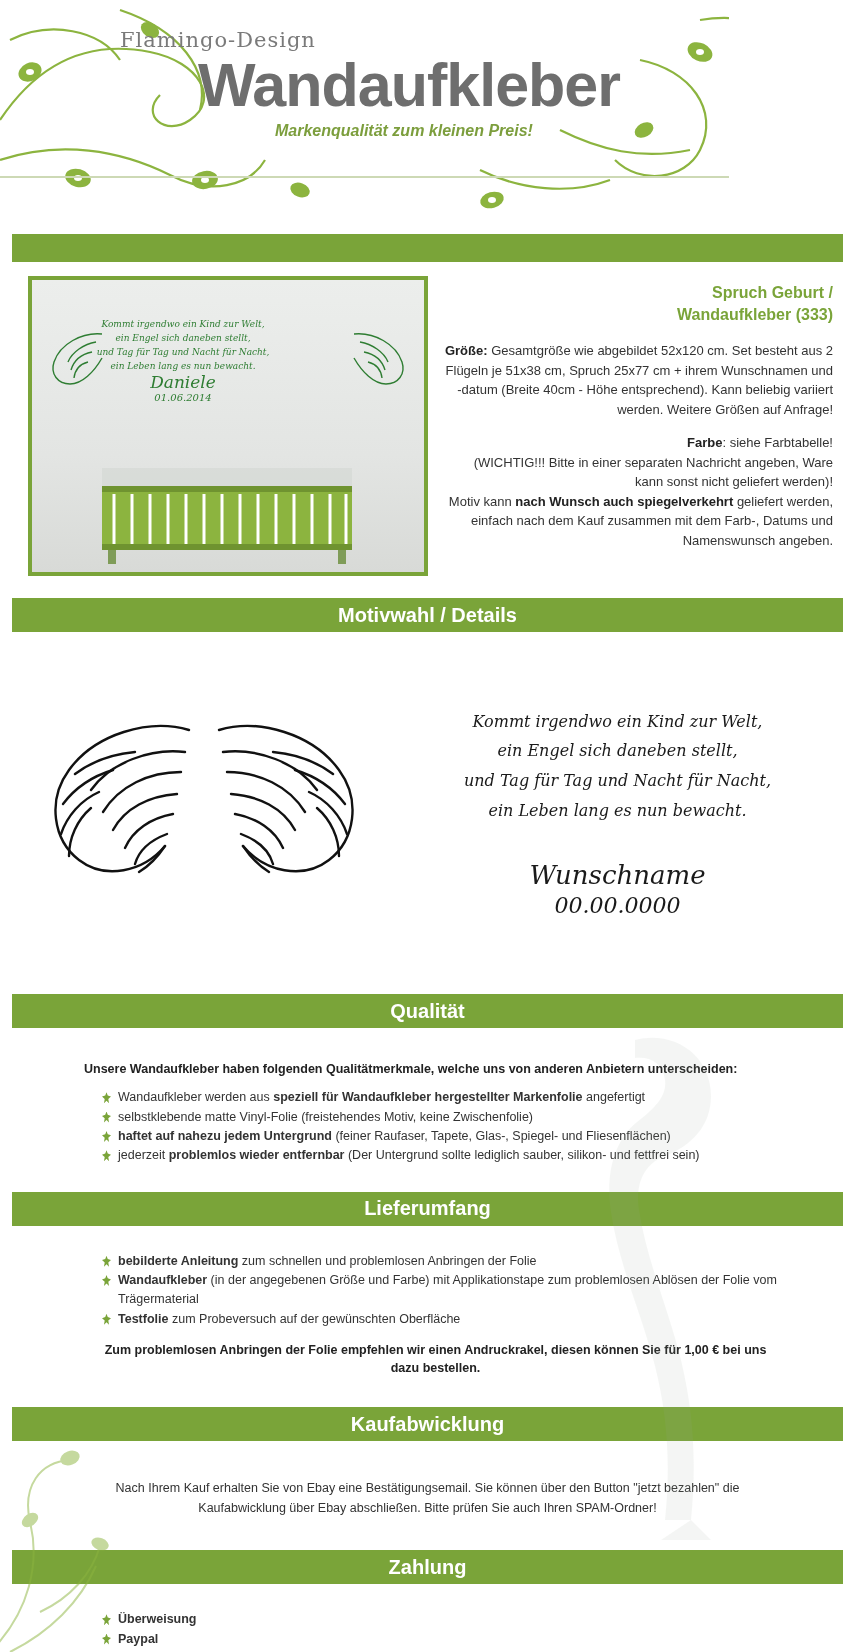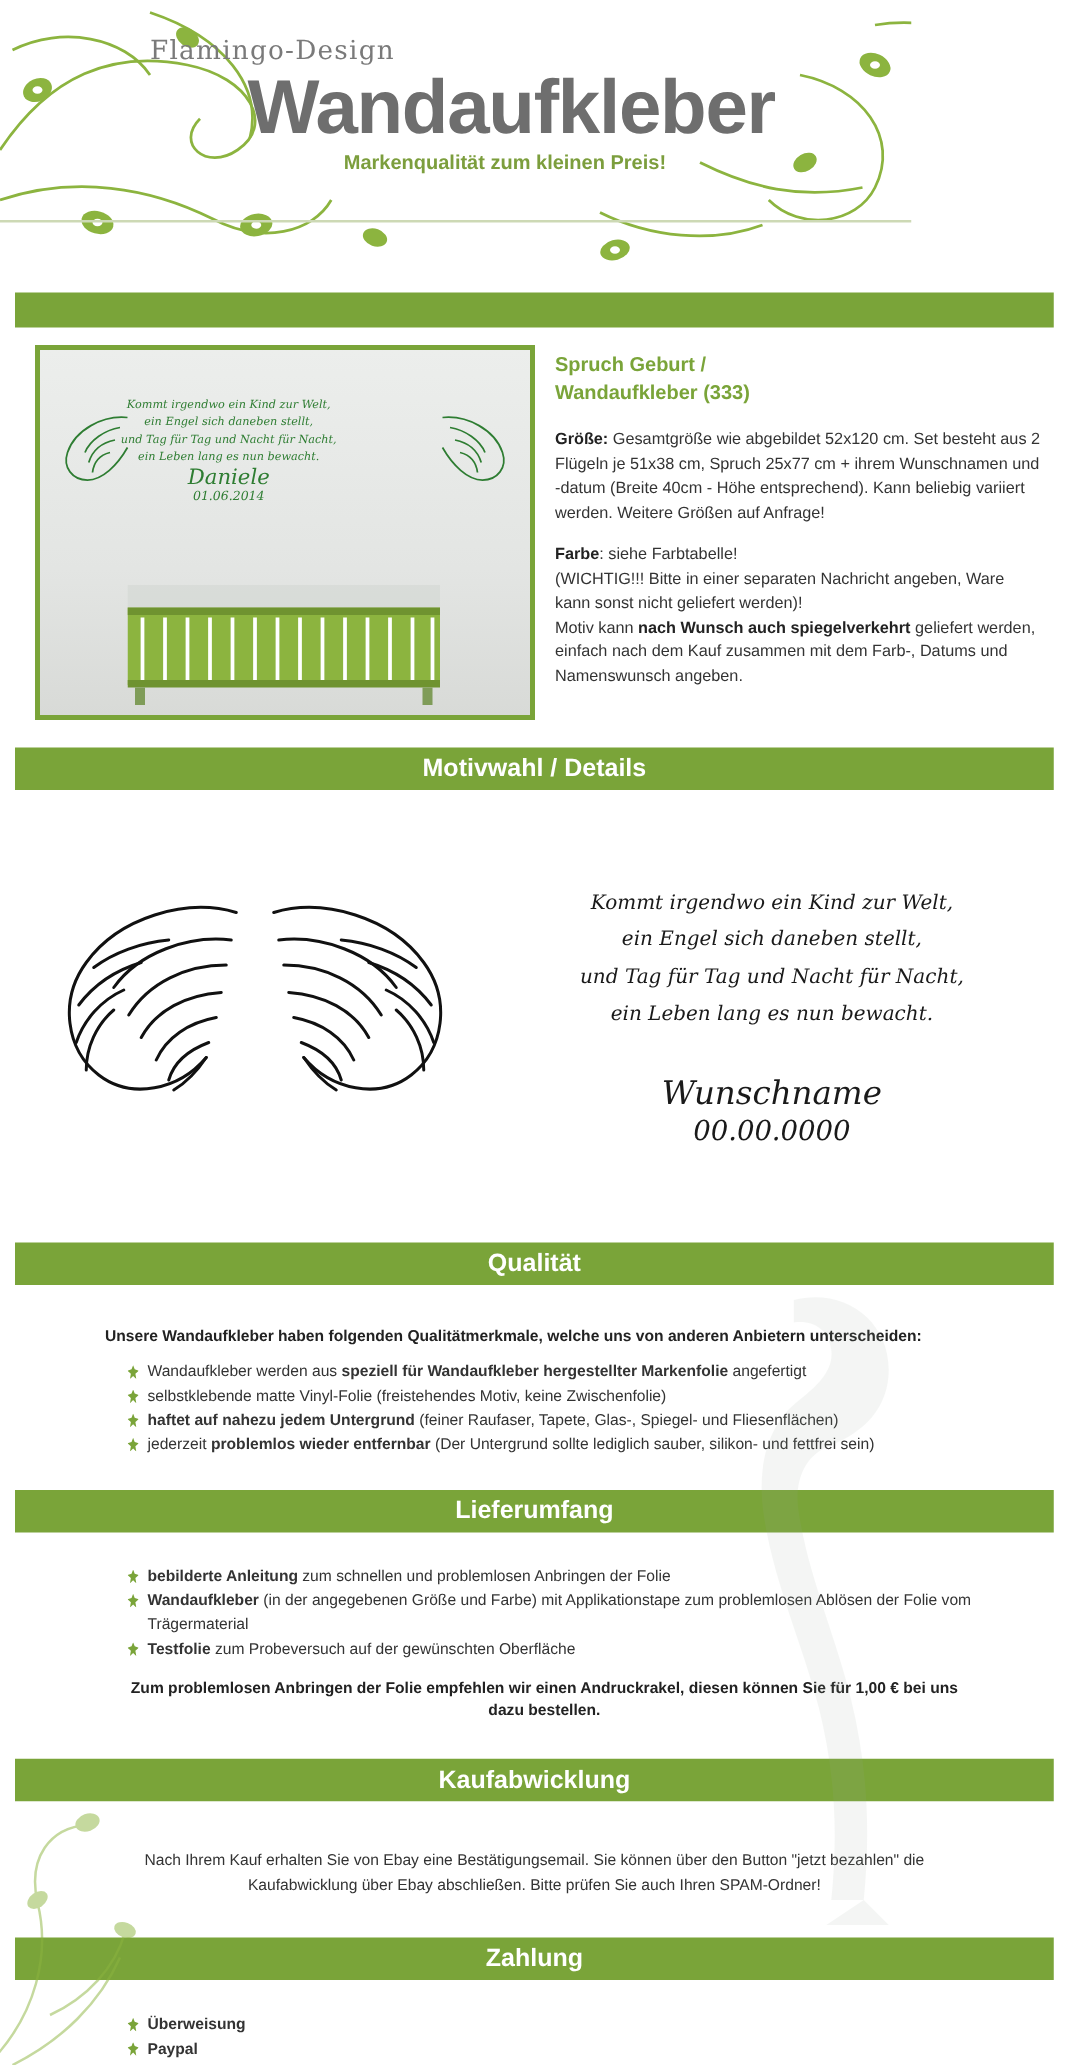--- a/index.html
+++ b/index.html
@@ -48,20 +48,21 @@
     color: #6e6e6e;
     letter-spacing: -1px;
   }
   .brand-sub {
     position: absolute;
     left: 275px;
     top: 122px;
     font-size: 16px;
     font-weight: bold;
     color: #7c9e3d;
+    font-style: italic;
   }
   .header-rule {
     position:absolute; left:0; top:176px; width:855px; height:2px; background:#cdd9b5;
   }
   
   .bar {
     margin: 16px 12px;
     height: 34px;
     background: #7aa439;
     color: #ffffff;
@@ -114,21 +115,21 @@
   }
   .wing-left, .wing-right {
     position:absolute; top:48px; width:60px; height:64px;
   }
   .crib {
     position:absolute; left:70px; bottom:8px; width:250px; height:96px;
   }
   .product-info {
     flex: 1 1 auto;
     padding: 6px 8px 0 4px;
-    text-align: left;
+    text-align: right;
   }
   .product-title {
     color: #7aa439;
     font-size: 16px;
     font-weight: bold;
     line-height: 1.35;
     margin-bottom: 16px;
   }
   .product-desc {
     font-size: 13px;

